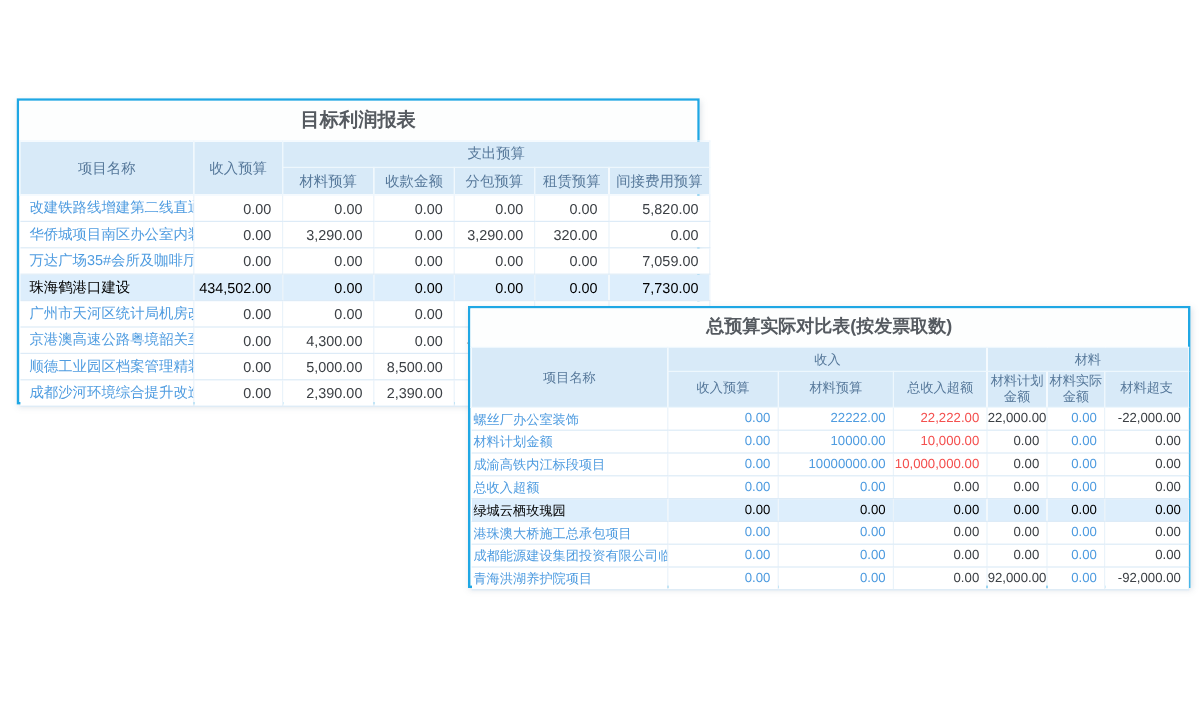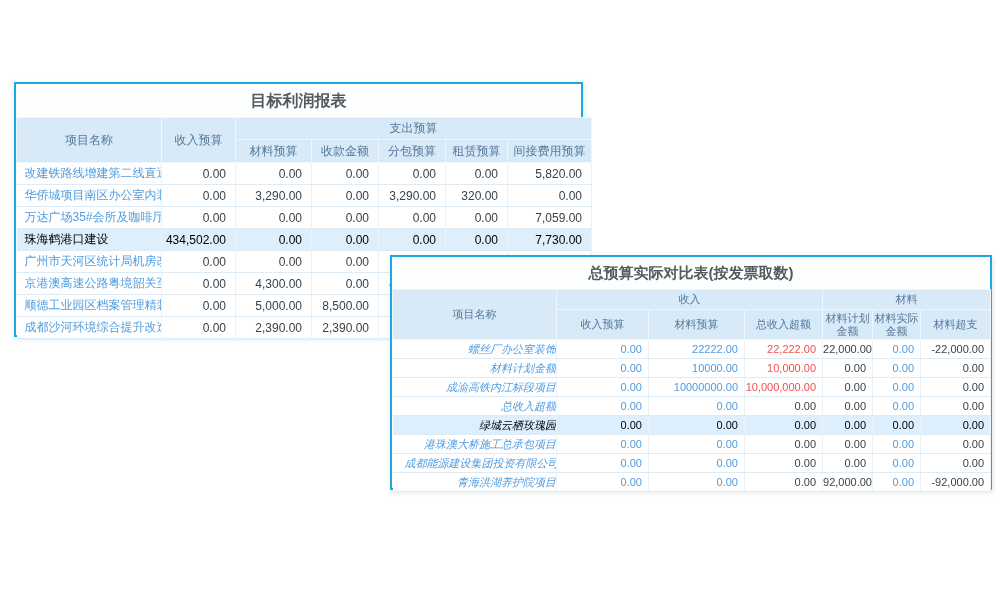--- a/index.html
+++ b/index.html
@@ -25,21 +25,21 @@
   #table1-card thead tr.sub th { height:23px; }
   #table2-card thead tr.grp th { height:20px;margin-left:28px; }
   #table2-card thead tr.sub th { height:30px; line-height:13px; }
 
   tbody td { border-right:1px solid #eaf3fa; border-bottom:1px solid #ddebf7;
              background:#ffffff; overflow:hidden; white-space:nowrap; }
   #table1-card tbody td { height:22px; font-size:12px; }
   #table2-card tbody td { height:19px; font-size:11px; }
 
   td.name { text-align:left; padding-left:8px; }
-  #table2-card td.name { text-align:right; padding-left:12px;font-style:italic; }
+  #table2-card td.name { text-align:left; padding-left:2px; }
   td.num  { text-align:right; padding-right:9px; }
   #table2-card td.num { padding-right:6px; }
 
   .c-blue   { color:#4f9ce0; }
   .c-dark   { color:#3c4045; }
   .c-red    { color:#f4504f; }
   .c-orange { color:#000000; }
   tr.hl td  { background:#ddeefc; }
 </style>
 </head>

